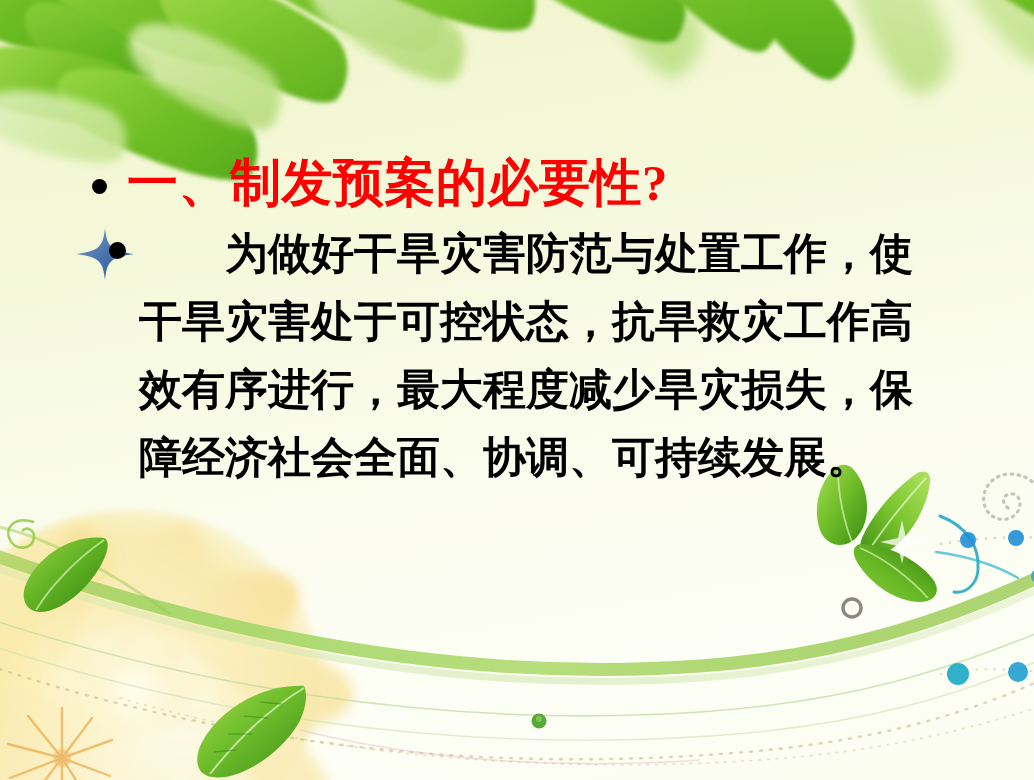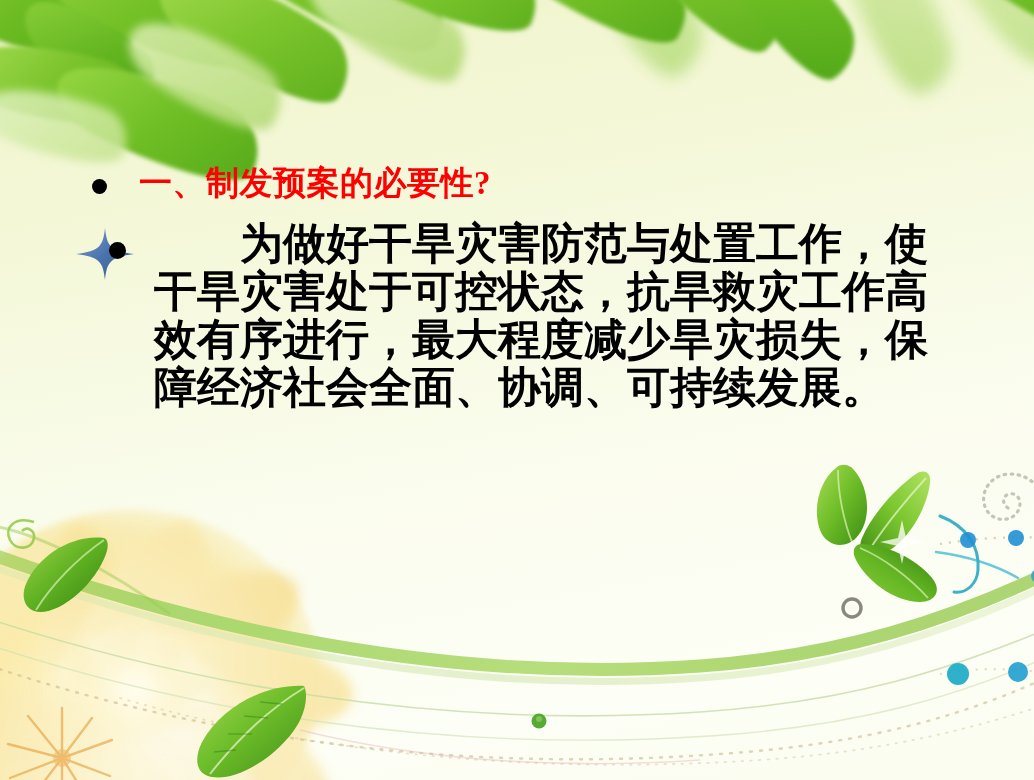--- a/index.html
+++ b/index.html
@@ -81,23 +81,23 @@
   .dot-bullet {
     width: 15px;
     height: 15px;
     border-radius: 50%;
     background: #000000;
     margin-top: 21px;
     flex: 0 0 auto;
   }
 
   #title-text {
-    margin-left: 32px;
+    margin-left: 20px;
     color: #fe0000;
-    font-size: 33px;
+    font-size: 51px;
     line-height: 50px;
     font-weight: 700;
     white-space: nowrap;
     font-family: "Liberation Serif", "DejaVu Serif", serif;
     letter-spacing: 0.5px;
   }
 
   
   #body-row { left: 76px; top: 222px; width: 900px; }
 
@@ -121,25 +121,25 @@
     top: 17px;
     width: 17px;
     height: 17px;
     border-radius: 50%;
     background: #000000;
   }
 
   #body-text {
     color: #000000;
     font-size: 43px;
-    line-height: 48px;
+    line-height: 68px;
     font-weight: 700;
     text-indent: 86px;
     width: 806px;
-    margin-left: 16px;
+    margin-left: 1px;
     margin-top: -2px;
     font-family: "Liberation Serif", "DejaVu Serif", serif;
     letter-spacing: 0px;
     word-break: break-all;
   }
 </style>
 </head>
 <body>
 
 <div id="slide">

